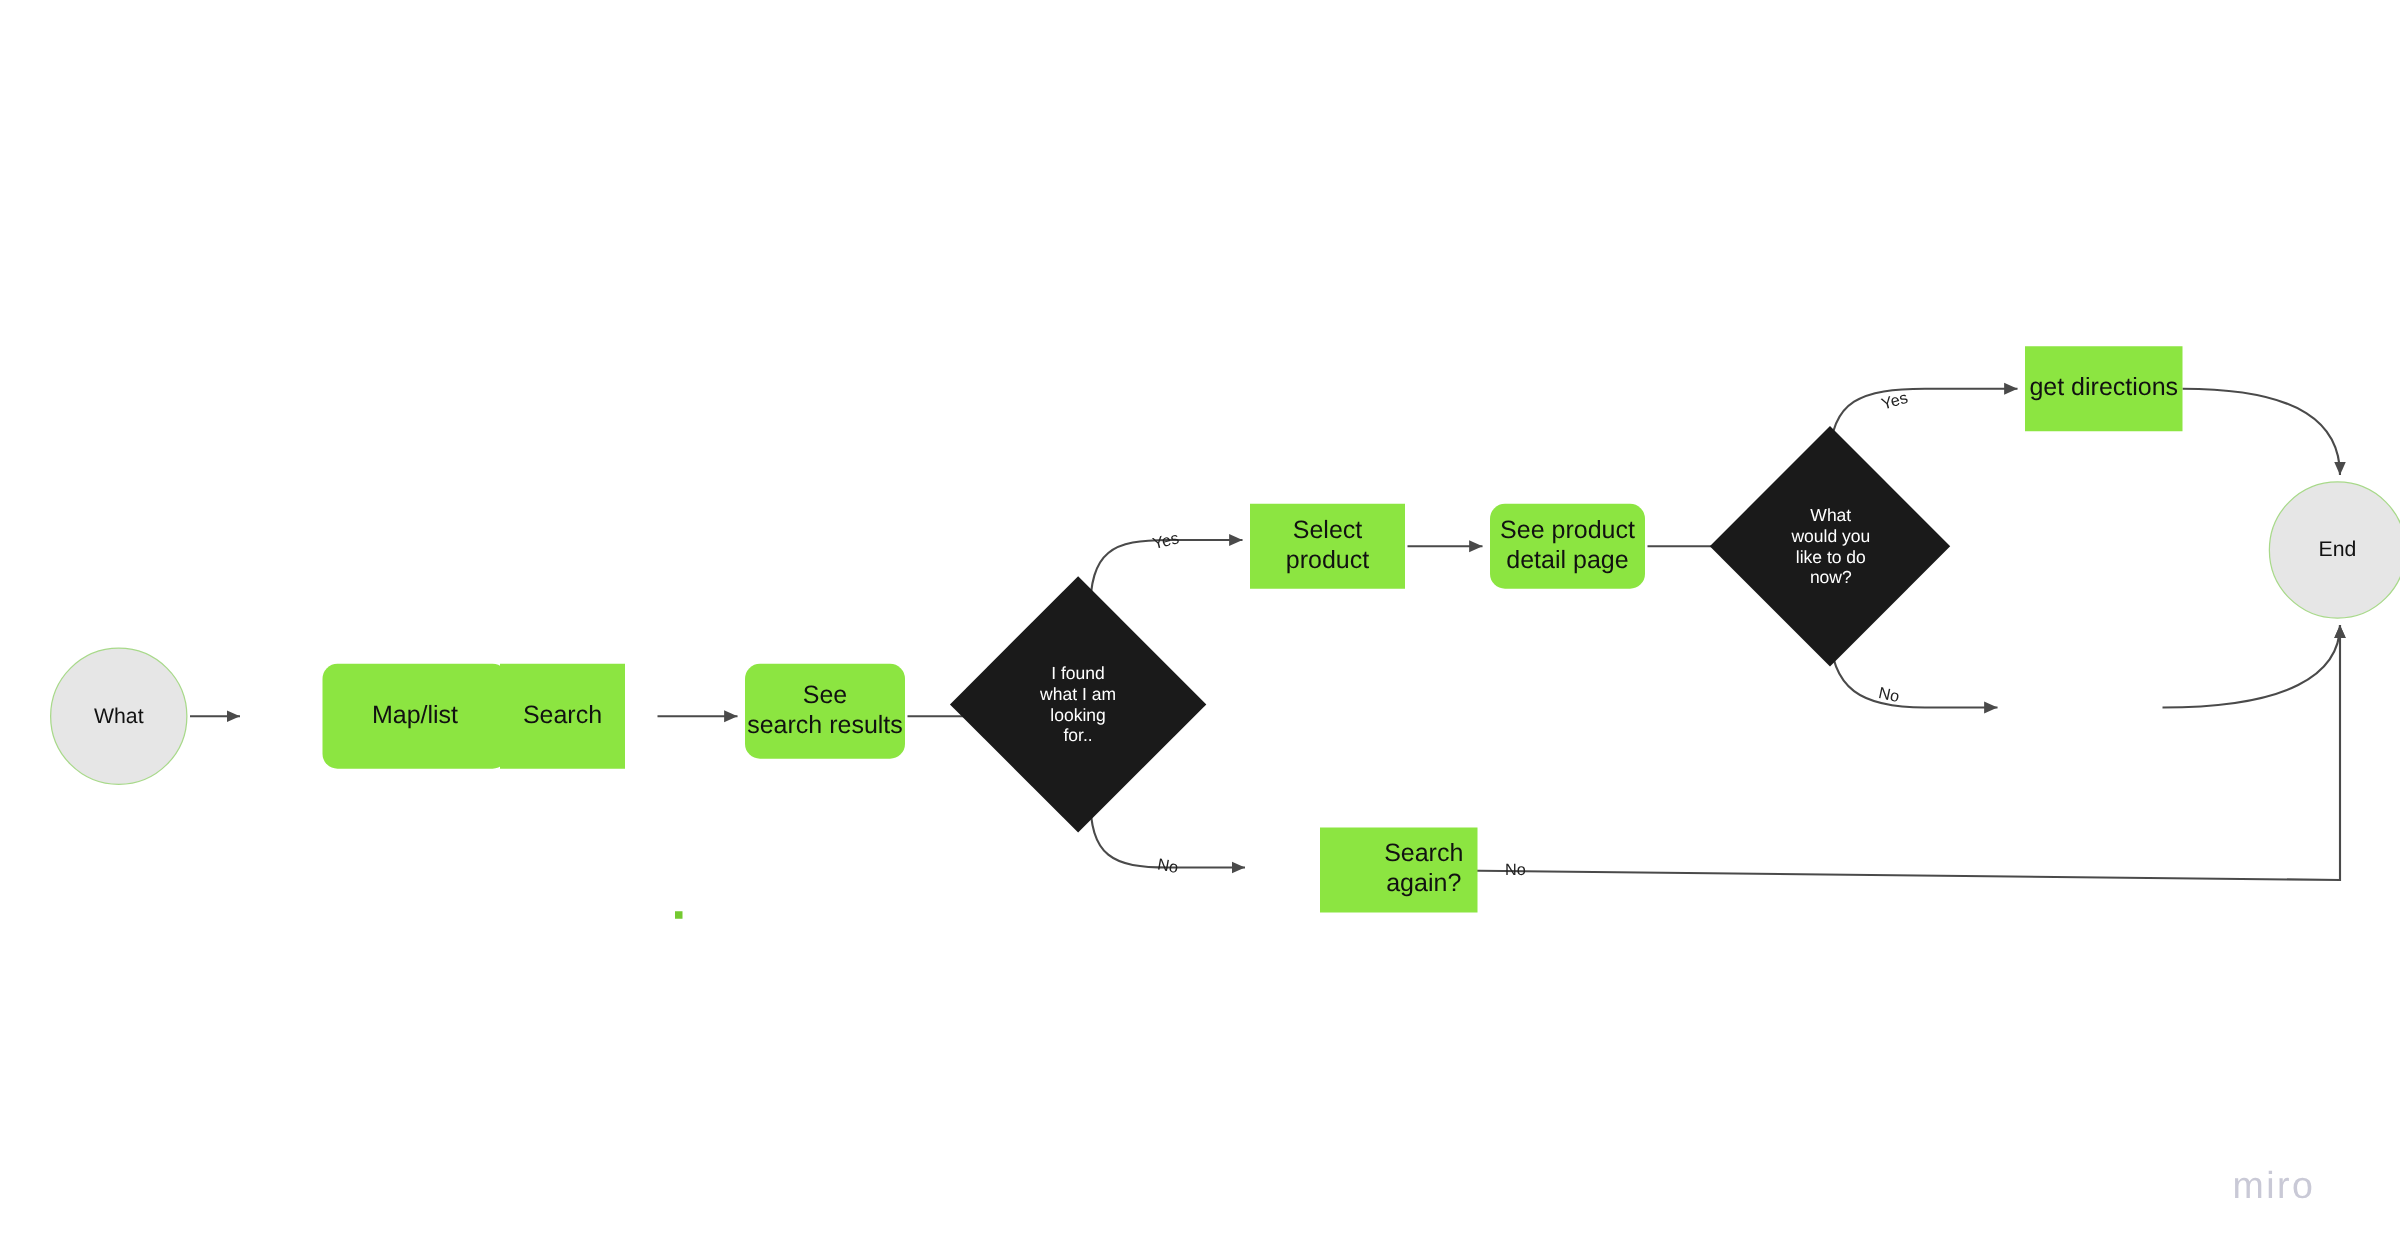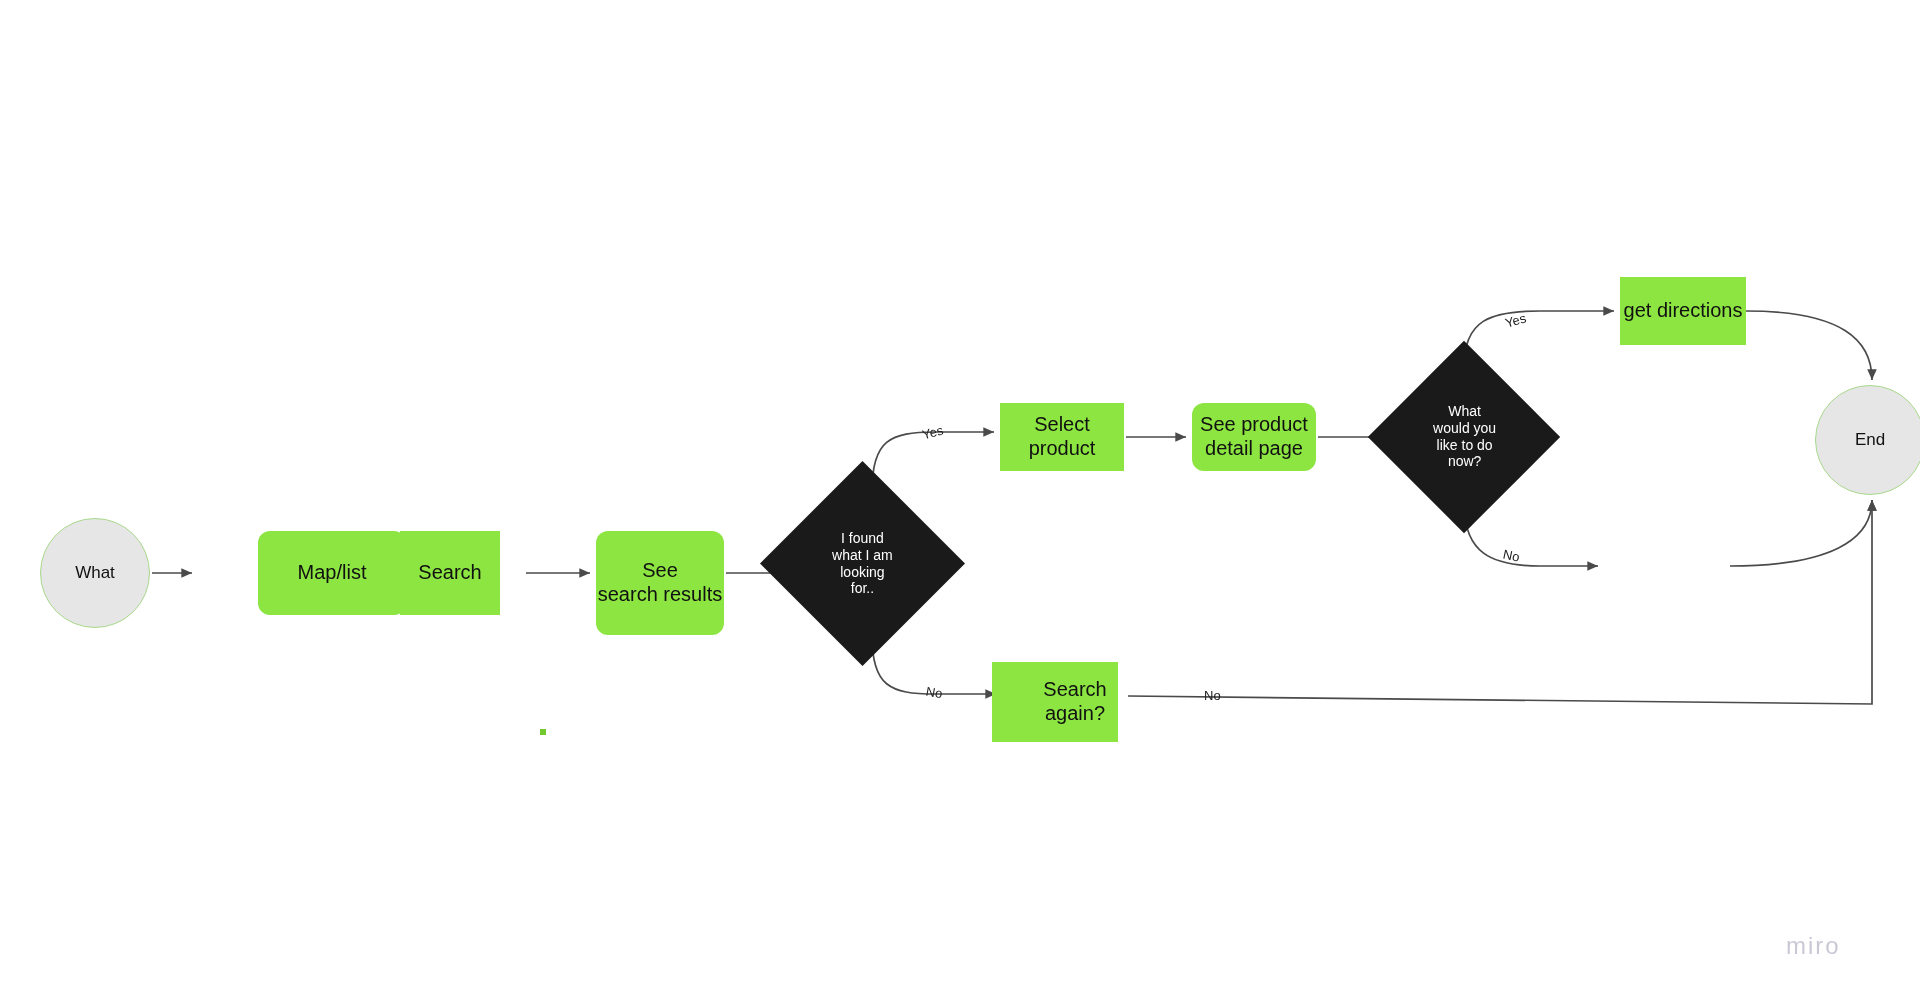--- a/index.html
+++ b/index.html
@@ -73,21 +73,21 @@
   }
   .edge-label {
     position: absolute;
     font-size: 13px;
     color: #222222;
     background: transparent;
     white-space: nowrap;
   }
   .watermark {
     position: absolute;
-    font-size: 24px;
+    font-size: 30px;
     letter-spacing: 2px;
     color: #c9c9d6;
     font-weight: 400;
   }
   .artifact-dot {
     position: absolute;
     width: 6px;
     height: 6px;
     background: #74c930;
   }
@@ -140,21 +140,21 @@
   </div>
 
   <div class="node process rounded" style="left:214px; top:531px; width:148px; height:84px;margin-left:44px;">
     <span class="nl">Map/list</span>
   </div>
 
   <div class="node process sharp" style="left:400px; top:531px; width:100px; height:84px;">
     <span class="nl">Search</span>
   </div>
 
-  <div class="node process rounded" style="left:596px; top:531px; width:128px; height:104px;">
+  <div class="node process rounded" style="left:596px; top:531px; width:128px; height:76px;">
     <span class="nl">See
 search results</span>
   </div>
 
   <div class="node decision" style="left:790px; top:491px; width:145px; height:145px;">
     <span class="dlabel">I found
 what I am
 looking
 for..</span>
   </div>
@@ -173,21 +173,21 @@
 would you
 like to do
 now?</span>
   </div>
 
   <div class="node process sharp" style="left:1620px; top:277px; width:126px; height:68px;">
     <span class="nl">get directions</span>
   </div>
 
 
-  <div class="node process sharp" style="left:992px; top:662px; width:126px; height:80px;padding-left:40px;">
+  <div class="node process sharp" style="left:1056px; top:662px; width:126px; height:68px;padding-left:40px;">
     <span class="nl">Search again?</span>
   </div>
 
   <div class="node terminator" style="left:1815px; top:385px; width:110px; height:110px;">
     <span class="nl">End</span>
   </div>
 
   <div class="edge-label" style="left:922px; top:425px; transform:rotate(-14deg);">Yes</div>
 
   <div class="edge-label" style="left:926px; top:685px; transform:rotate(10deg);">No</div>

